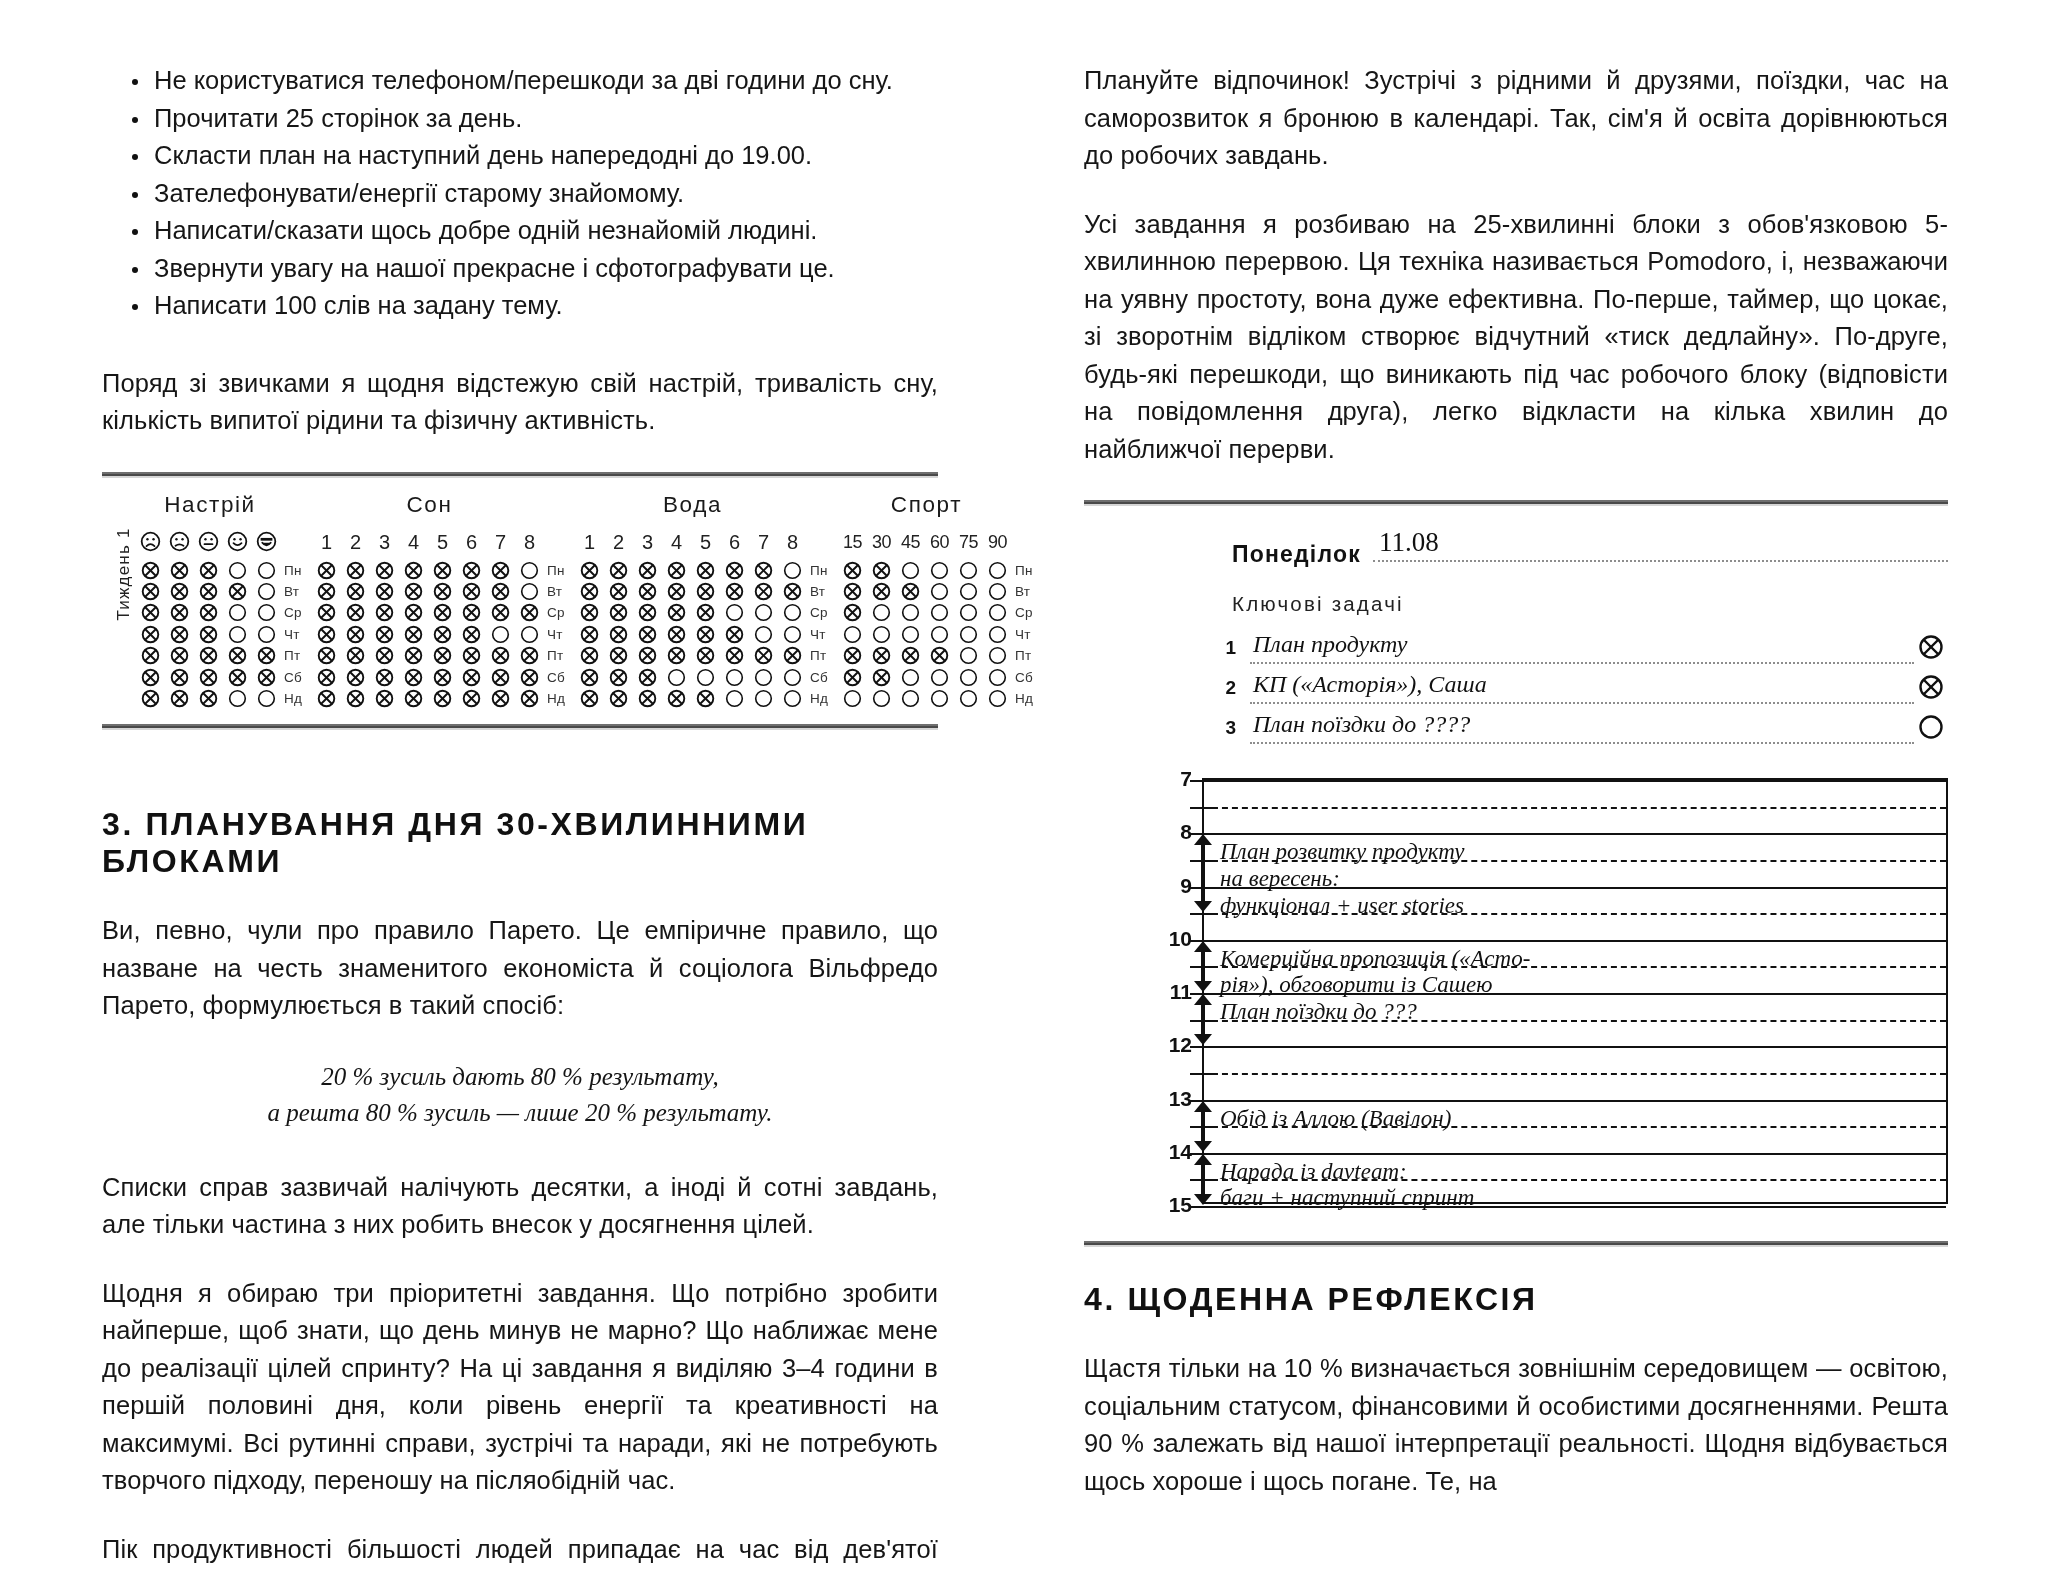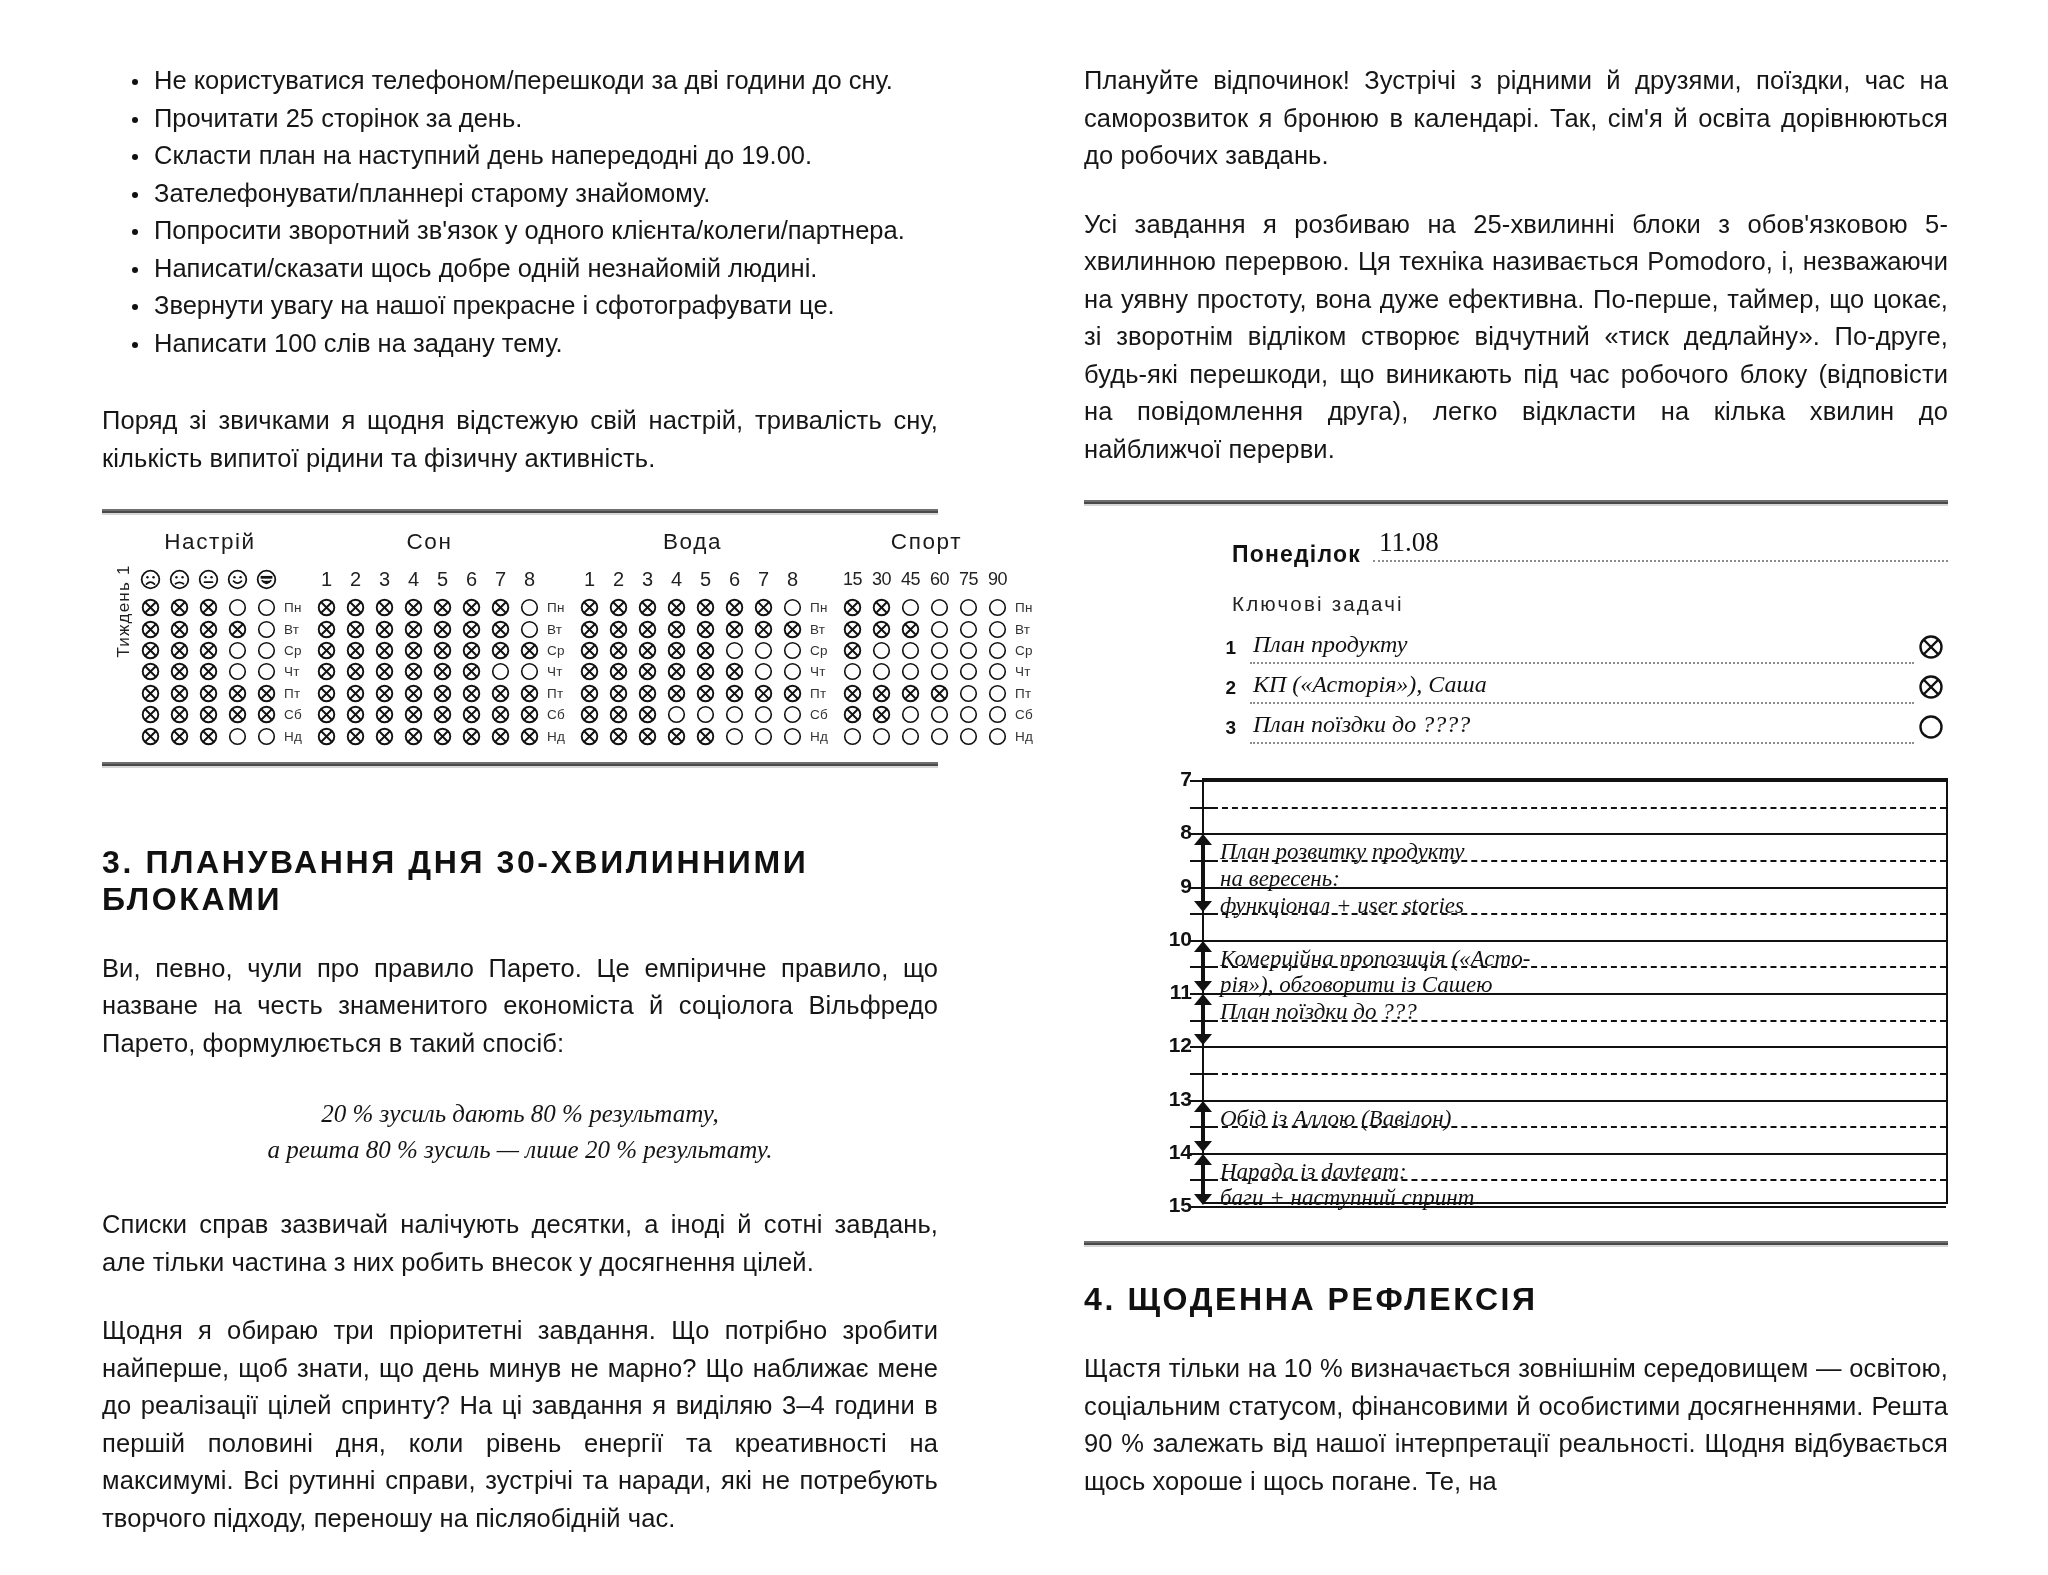--- a/index.html
+++ b/index.html
@@ -299,22 +299,21 @@
 <body>
 
 <div class="page">
 
   <div class="col col-left">
 
     <ul class="habits">
       <li>Не користуватися телефоном/перешкоди за дві години до сну.</li>
       <li>Прочитати 25 сторінок за день.</li>
       <li>Скласти план на наступний день напередодні до 19.00.</li>
-      <li>Зателефонувати/планнері старому знайомому.</li>
-      <li>Попросити зворотний зв'язок у одного клієнта/колеги/партнера.</li>
+      <li>Зателефонувати/енергії старому знайомому.</li>
       <li>Написати/сказати щось добре одній незнайомій людині.</li>
       <li>Звернути увагу на нашої прекрасне і сфотографувати це.</li>
       <li>Написати 100 слів на задану тему.</li>
     </ul>
 
     <p class="body">Поряд зі звичками я щодня відстежую свій настрій, тривалість сну, кількість випитої рідини та фізичну активність.</p>
 
     <div class="tracker-wrap">
       <div class="rule"></div>
       <div class="tracker-inner" id="tracker-inner">

